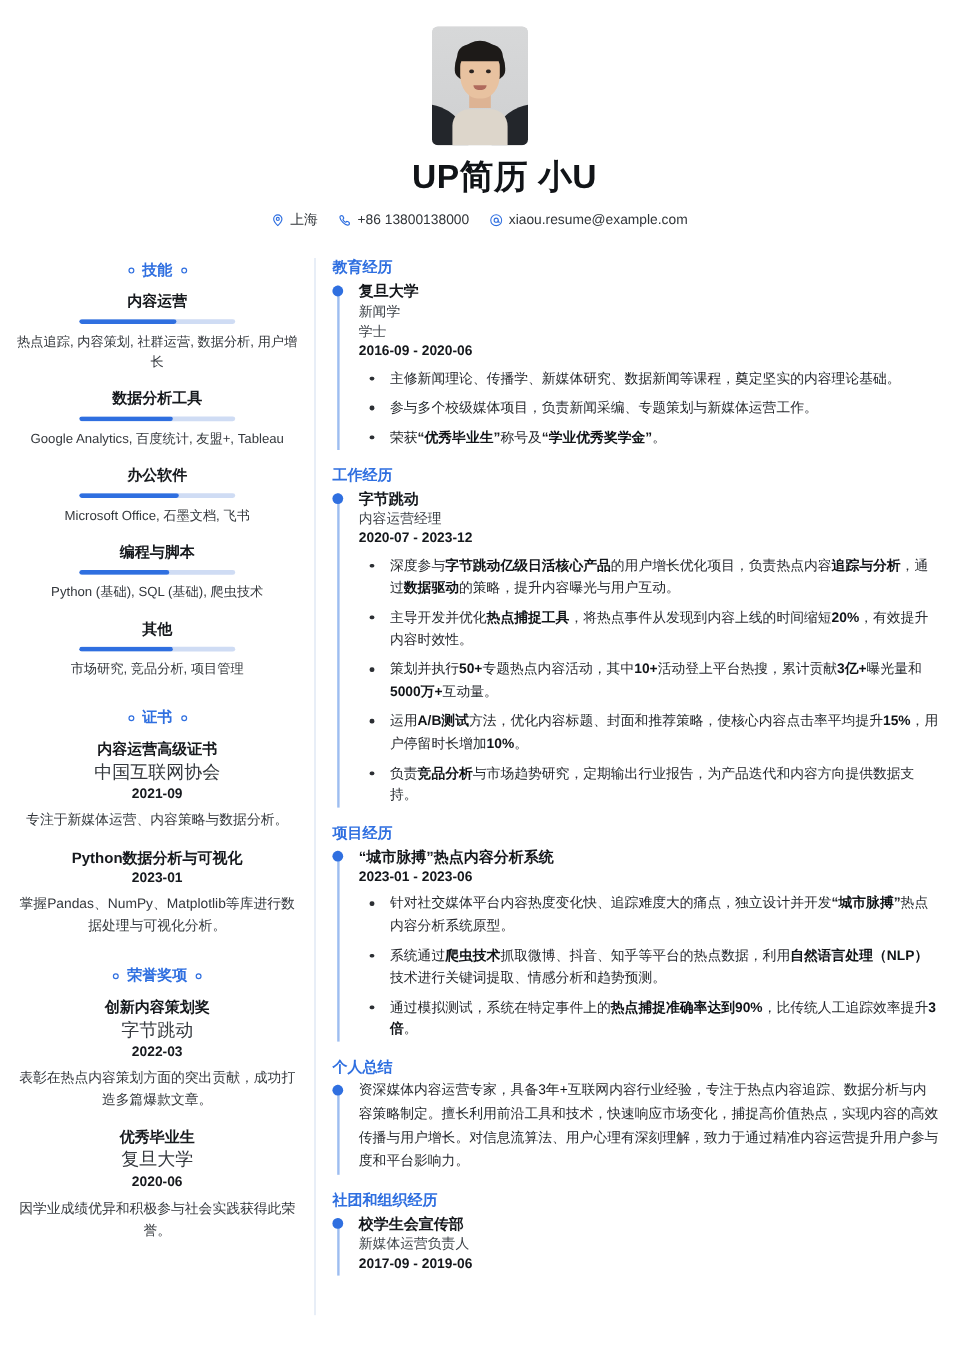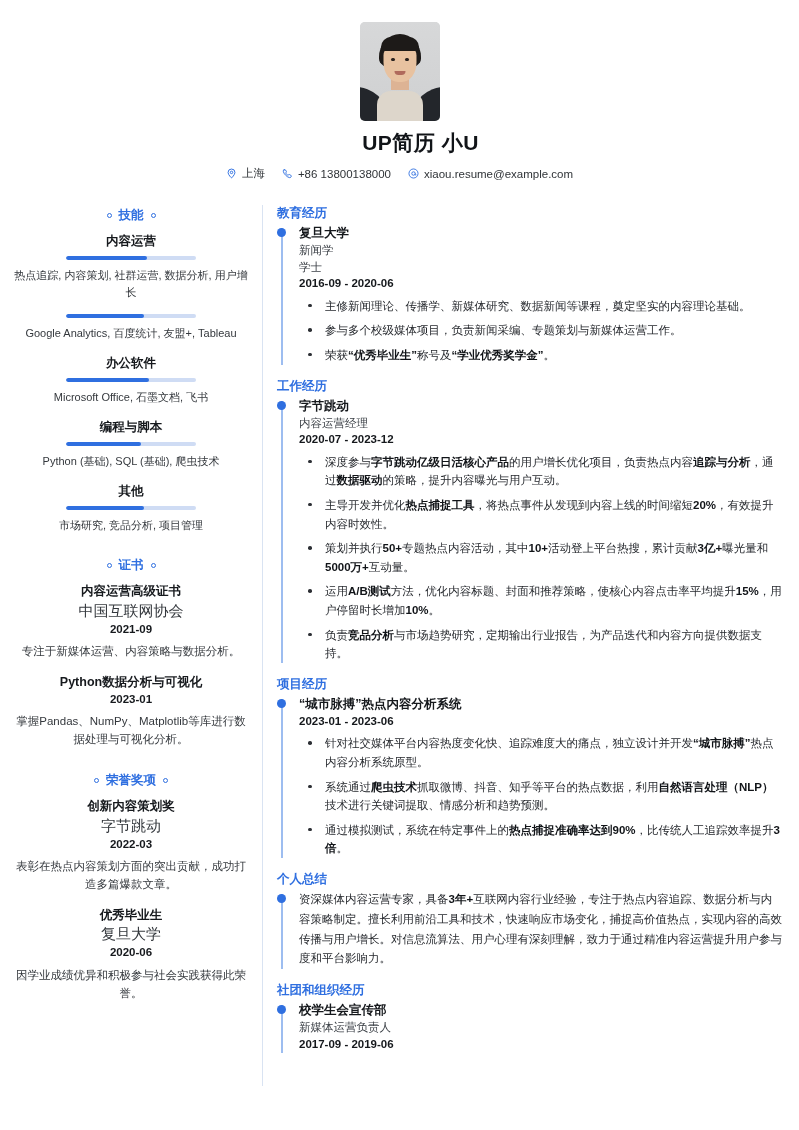--- a/index.html
+++ b/index.html
@@ -87,21 +87,21 @@
   }
   .photo-jacket-l, .photo-jacket-r {
     position: absolute; bottom: 0;
     width: 30px; height: 34px;
     background: #23262b;
   }
   .photo-jacket-l { left: -2px; border-radius: 0 30px 0 0; transform: skewX(8deg); }
   .photo-jacket-r { right: -2px; border-radius: 30px 0 0 0; transform: skewX(-8deg); }
 
   .name {
-    font-size: 21px;
+    font-size: 28px;
     font-weight: bold;
     color: #111418;
     letter-spacing: 0.5px;
     margin-bottom: 9px;
     padding-left: 42px;
   }
   .contact-row {
     display: flex;
     justify-content: center;
     align-items: center;
@@ -280,21 +280,21 @@
     width: 3.5px; height: 3.5px;
     border-radius: 50%;
     background: #2c2f34;
   }
   ul.bullets > li b { font-weight: bold; color: #111418; }
   .summary-text {
     font-size: 11.5px;
     line-height: 1.72;
     color: #26292e;
   }
-  .summary-text b { font-weight: bold; color: #111418; }
+  .summary-text b { font-weight: normal; color: #111418; }
 </style>
 </head>
 <body>
 
 <div class="header">
   <div class="photo-wrap">
     <div class="photo-bg"></div>
     <div class="photo-jacket-l"></div>
     <div class="photo-jacket-r"></div>
     <div class="photo-shirt"></div>
@@ -349,20 +349,21 @@
     </div>
 
     <div class="skill-block">
       <div class="skill-name">内容运营</div>
       <div class="skill-bar">
           <i style="width: 62%;"></i>
         </div>
       <div class="skill-items">热点追踪, 内容策划, 社群运营, 数据分析, 用户增长</div>
     </div>
     <div class="skill-block">
+      <div class="skill-name">数据分析工具</div>
       <div class="skill-bar">
           <i style="width: 60%;"></i>
         </div>
       <div class="skill-items">Google Analytics, 百度统计, 友盟+, Tableau</div>
     </div>
     <div class="skill-block">
       <div class="skill-name">办公软件</div>
       <div class="skill-bar">
           <i style="width: 64%;"></i>
         </div>

